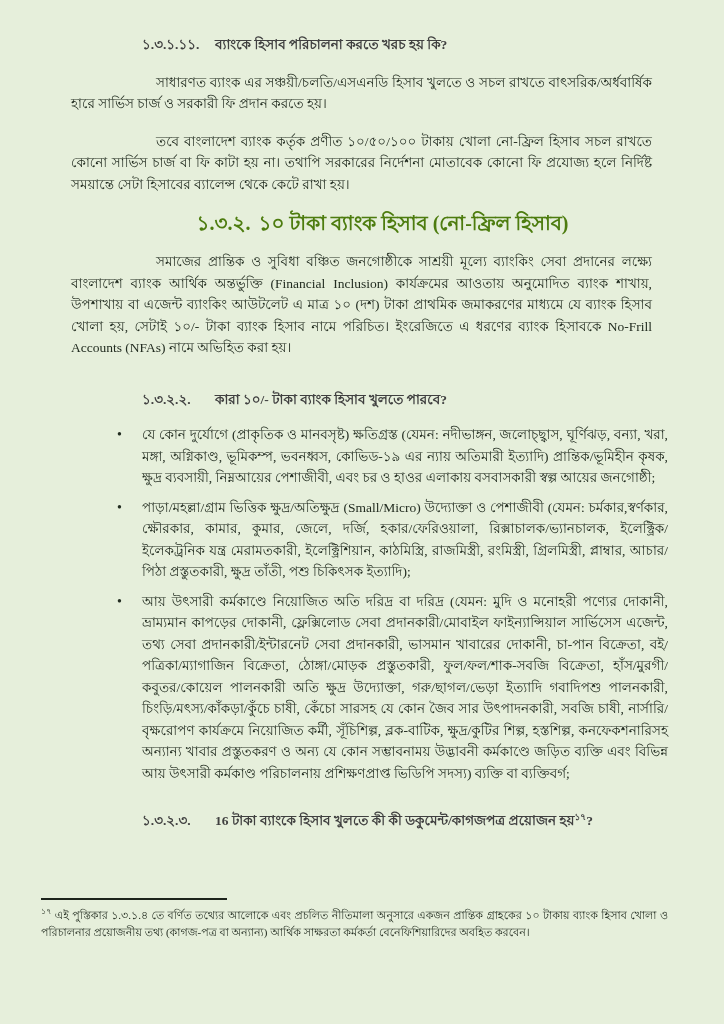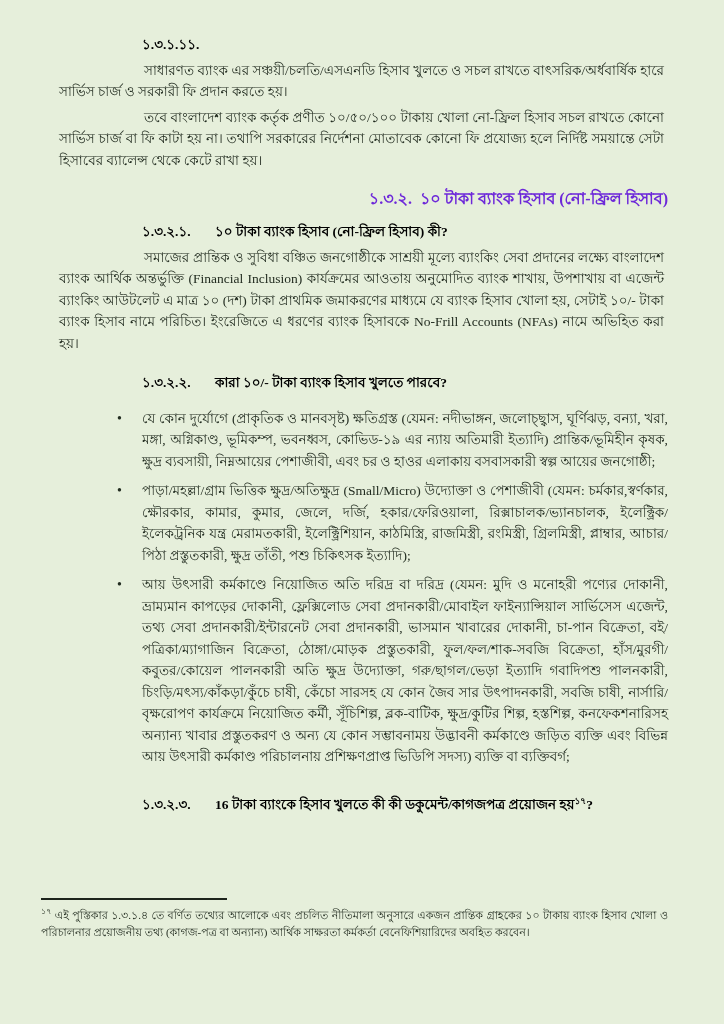--- a/index.html
+++ b/index.html
@@ -17,38 +17,38 @@
   }
   .content {
     padding:34px 56px 0 55px;
     font-size:13.5px;
     line-height:21.5px;
     text-align:justify;
   }
   
   .sub-heading {
     display:flex;
-    color:#000000;
+    color:#404040;
     font-weight:bold;
     text-align:left;
     margin:0 0 4px 87px;
   }
   .sub-heading .h-num { width:73px; flex:0 0 73px; }
   .sub-heading .h-title { flex:1; }
   
   .main-heading {
-    color:#6d28d9;
-    font-size:16px;
+    color:#4d7c0f;
+    font-size:20px;
     line-height:24px;
     font-weight:bold;
-    text-align:right;
+    text-align:center;
     margin:16px 0 10px 42px;
   }
   .main-heading .h-num { margin-right:8px; }
-  .body-para { margin:4px; text-indent:85px; }
+  .body-para { margin:16px; text-indent:85px; }
   .plain-line { margin:0 0 0 87px; text-align:left; }
   .spacer-sm { height:8px; }
   .spacer-md { height:14px; }
   .spacer-lg { height:18px; }
   .bullet-list { margin:2px 0 0 0; padding:0; list-style:none; }
   .bullet-item {
     position:relative;
     padding-left:87px;
     margin:0 0 8px 0;
   }
@@ -83,33 +83,30 @@
   .footnote-text sup { font-size:8px; vertical-align:super; line-height:0; }
 </style>
 </head>
 <body>
 
 <div class="page">
   <div class="content">
 
     <div class="sub-heading">
       <span class="h-num">১.৩.১.১১.</span>
+      <span class="h-title">ব্যাংকে হিসাব পরিচালনা করতে খরচ হয় কি?</span>
     </div>
 
     <p class="body-para">সাধারণত ব্যাংক এর সঞ্চয়ী/চলতি/এসএনডি হিসাব খুলতে ও সচল রাখতে বাৎসরিক/অর্ধবার্ষিক হারে সার্ভিস চার্জ ও সরকারী ফি প্রদান করতে হয়।</p>
     <p class="body-para">তবে বাংলাদেশ ব্যাংক কর্তৃক প্রণীত ১০/৫০/১০০ টাকায় খোলা নো-ফ্রিল হিসাব সচল রাখতে কোনো সার্ভিস চার্জ বা ফি কাটা হয় না। তথাপি সরকারের নির্দেশনা মোতাবেক কোনো ফি প্রযোজ্য হলে নির্দিষ্ট সময়ান্তে সেটা হিসাবের ব্যালেন্স থেকে কেটে রাখা হয়।</p>
 
     <div class="main-heading">
       <span class="h-num">১.৩.২.</span><span class="h-title">১০ টাকা ব্যাংক হিসাব (নো-ফ্রিল হিসাব)</span>
     </div>
 
-    <div class="sub-heading">
-      <span class="h-num">১.৩.২.১.</span>
-      <span class="h-title">১০ টাকা ব্যাংক হিসাব (নো-ফ্রিল হিসাব) কী?</span>
-    </div>
 
     <p class="body-para">সমাজের প্রান্তিক ও সুবিধা বঞ্চিত জনগোষ্ঠীকে সাশ্রয়ী মূল্যে ব্যাংকিং সেবা প্রদানের লক্ষ্যে বাংলাদেশ ব্যাংক আর্থিক অন্তর্ভুক্তি (Financial Inclusion) কার্যক্রমের আওতায় অনুমোদিত ব্যাংক শাখায়, উপশাখায় বা এজেন্ট ব্যাংকিং আউটলেট এ মাত্র ১০ (দশ) টাকা প্রাথমিক জমাকরণের মাধ্যমে যে ব্যাংক হিসাব খোলা হয়, সেটাই ১০/- টাকা ব্যাংক হিসাব নামে পরিচিত। ইংরেজিতে এ ধরণের ব্যাংক হিসাবকে No-Frill Accounts (NFAs) নামে অভিহিত করা হয়।</p>
 
     <div class="spacer-md"></div>
 
     <div class="sub-heading">
       <span class="h-num">১.৩.২.২.</span>
       <span class="h-title">কারা ১০/- টাকা ব্যাংক হিসাব খুলতে পারবে?</span>
     </div>
 

